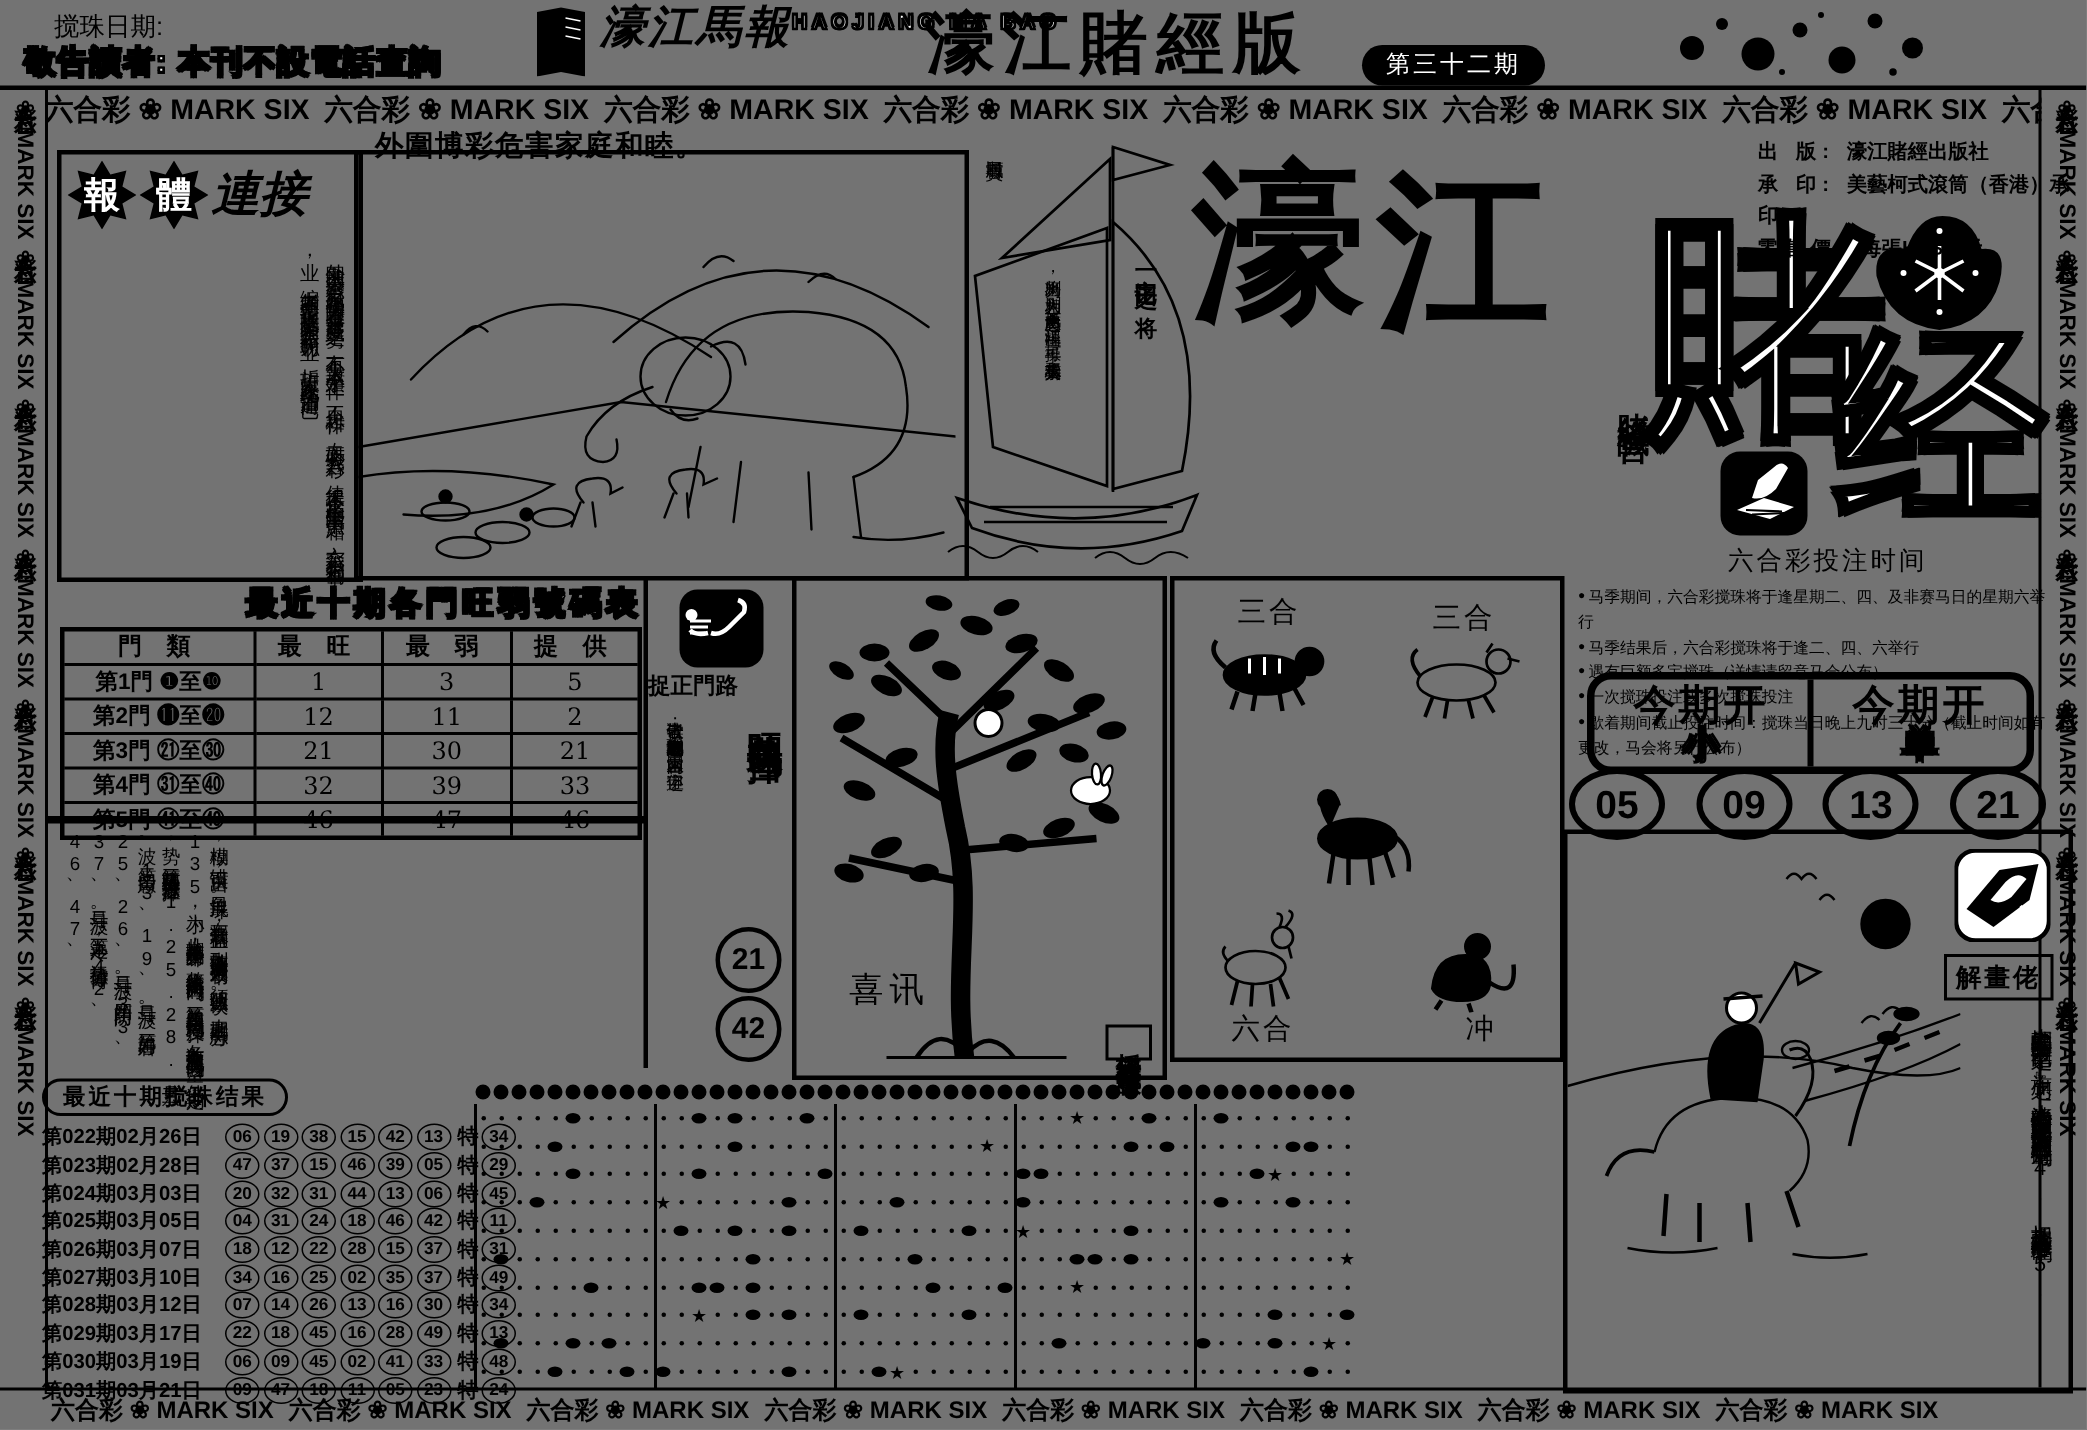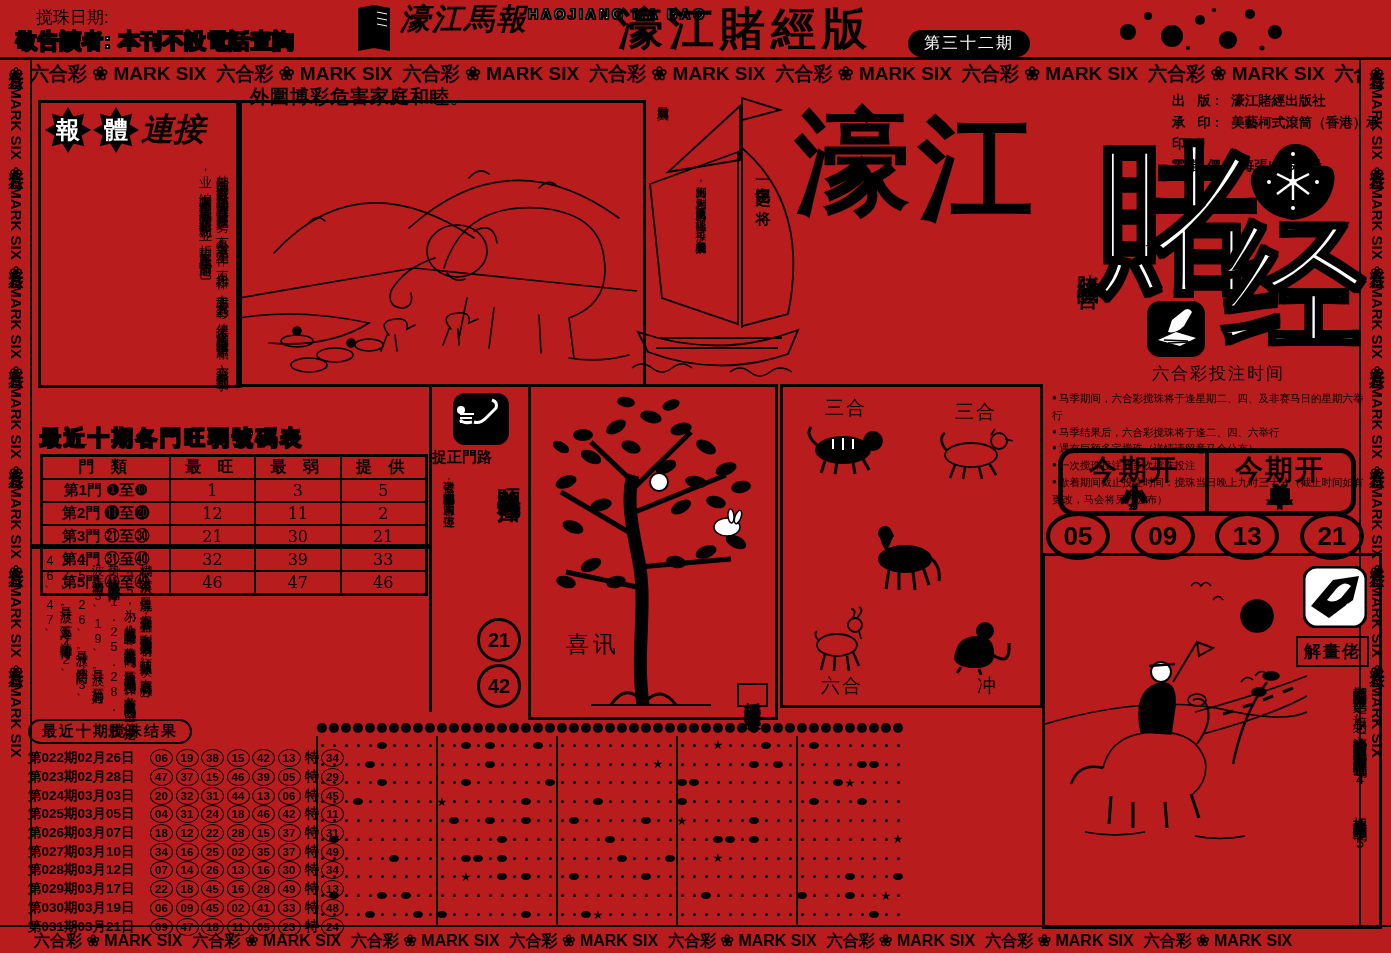--- a/index.html
+++ b/index.html
@@ -1,16 +1,16 @@
 <!DOCTYPE html>
 <html><head>
 <meta charset="utf-8">
 <style>
   html,body{margin:0;padding:0;background:#888;}
-  #page{position:relative;width:1391px;height:953px;background:#b91c1c;color:#000;
+  #page{position:relative;width:1391px;height:953px;background:#737373;color:#000;
         font-family:"Liberation Sans",sans-serif;overflow:hidden;margin:0 auto;}
   .abs{position:absolute;}
   .vtext{writing-mode:vertical-rl;text-orientation:upright;}
   .vstrip{writing-mode:vertical-rl;text-orientation:mixed;}
   .outline{color:#fff;-webkit-text-stroke:1.6px #000;
            text-shadow:-1px -1px 0 #000,1px -1px 0 #000,-1px 1px 0 #000,1px 1px 0 #000;}
   .bigoutline{color:#fff;-webkit-text-stroke:3px #000;
            text-shadow:-2px -2px 0 #000,2px -2px 0 #000,-2px 2px 0 #000,2px 2px 0 #000;}
   
   .hdr-date{left:36px;top:6px;font-size:17px;}
@@ -52,38 +52,38 @@
   .mh1{left:795px;top:104px;font-size:115px;font-weight:900;font-family:"DejaVu Serif",serif;line-height:1;}
   .mh2{left:918px;top:110px;font-size:115px;font-weight:900;font-family:"DejaVu Serif",serif;line-height:1;}
   .mh3{left:1098px;top:138px;font-size:160px;font-weight:900;font-family:"DejaVu Serif",serif;line-height:1;}
   .mh4{left:1224px;top:216px;font-size:140px;font-weight:900;font-family:"DejaVu Serif",serif;line-height:1;}
   .motto{left:1074px;top:258px;font-size:21px;font-weight:900;letter-spacing:4px;}
   .bet-label{left:1152px;top:362px;font-size:17px;letter-spacing:2px;}
   .publisher{left:1172px;top:90px;font-size:13.5px;font-weight:700;line-height:1.6;}
   .publisher b{letter-spacing:4px;margin-right:8px;}
   
   .hot-wrap{left:40px;top:388px;width:388px;}
-  .hot-title{text-align:left;font-size:21px;font-weight:900;letter-spacing:3px;margin-top:36px;}
+  .hot-title{text-align:right;font-size:21px;font-weight:900;letter-spacing:3px;}
   table.hot{border-collapse:collapse;border:3px solid #000;margin-top:2px;width:388px;}
   table.hot th,table.hot td{border:2px solid #000;text-align:center;padding:0;height:21px;}
   table.hot th{font-size:16px;font-weight:900;letter-spacing:6px;margin-top:12px;}
   td.gate{font-size:15px;font-weight:900;width:130px;}
   td.num{font-family:"DejaVu Serif",serif;font-size:16px;width:86px;}
   .thick-rule{left:32px;top:544px;width:400px;height:5px;background:#000;}
   .analysis{left:42px;top:554px;height:166px;font-size:12.5px;line-height:16px;letter-spacing:1px;}
   
   .gate-col{left:429px;top:386px;width:99px;height:326px;border-left:3px solid #000;}
   .gate-label{position:absolute;left:0;top:62px;width:99px;font-size:15px;font-weight:900;}
   .gate-notice{position:absolute;left:10px;top:86px;height:232px;font-size:11.5px;line-height:14px;}
   .gate-title{position:absolute;right:6px;top:84px;font-size:24px;font-weight:900;letter-spacing:2px;}
   .gate-ball{position:absolute;right:10px;width:38px;height:38px;border:3px solid #000;border-radius:50%;
              display:flex;align-items:center;justify-content:center;font-size:20px;font-weight:700;}
   
   .tree-panel{left:528px;top:384px;width:244px;height:330px;border:3px solid #000;}
-  .news-title{position:absolute;left:35px;top:242px;font-size:23px;font-family:"DejaVu Serif",serif;letter-spacing:4px;}
+  .news-title{position:absolute;left:35px;top:257px;font-size:23px;font-family:"DejaVu Serif",serif;letter-spacing:4px;}
   .news-text{position:absolute;left:12px;top:276px;width:155px;font-size:9.5px;line-height:13px;font-family:"DejaVu Serif",serif;}
   .tree-side{position:absolute;right:7px;bottom:10px;border:2px solid #000;padding:4px 2px;
              font-size:17px;font-weight:900;letter-spacing:2px;}
   
   .animals-panel{left:780px;top:384px;width:257px;height:318px;border:3px solid #000;}
   .an-label{position:absolute;font-size:19px;letter-spacing:2px;font-family:"DejaVu Serif",serif;}
   
   .notes{left:1052px;top:390px;width:312px;font-size:10.5px;line-height:1.6;}
   .notes div::before{content:"● ";font-size:8px;vertical-align:2px;}
   .banner{left:1058px;top:448px;width:288px;height:58px;border:5px solid #000;border-radius:16px;display:flex;}

